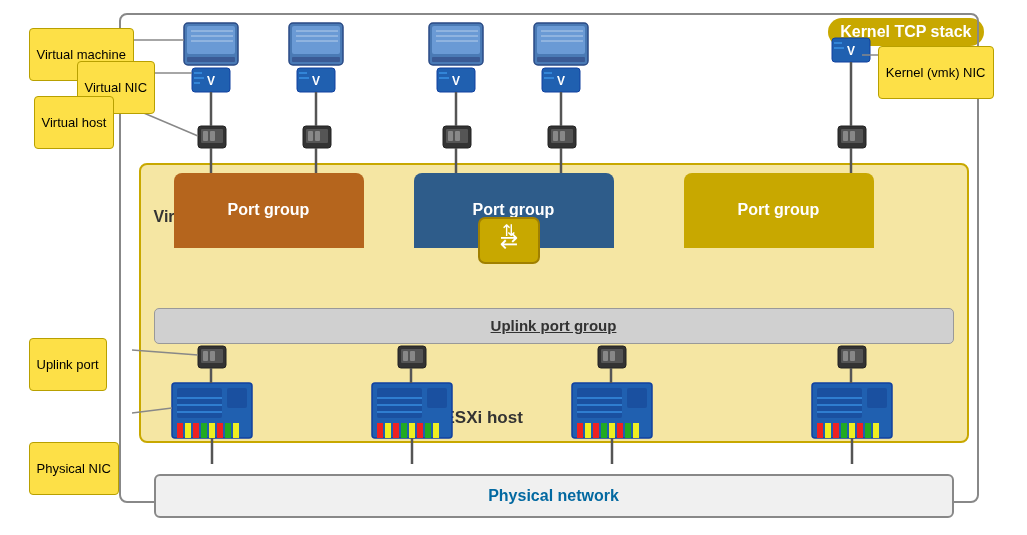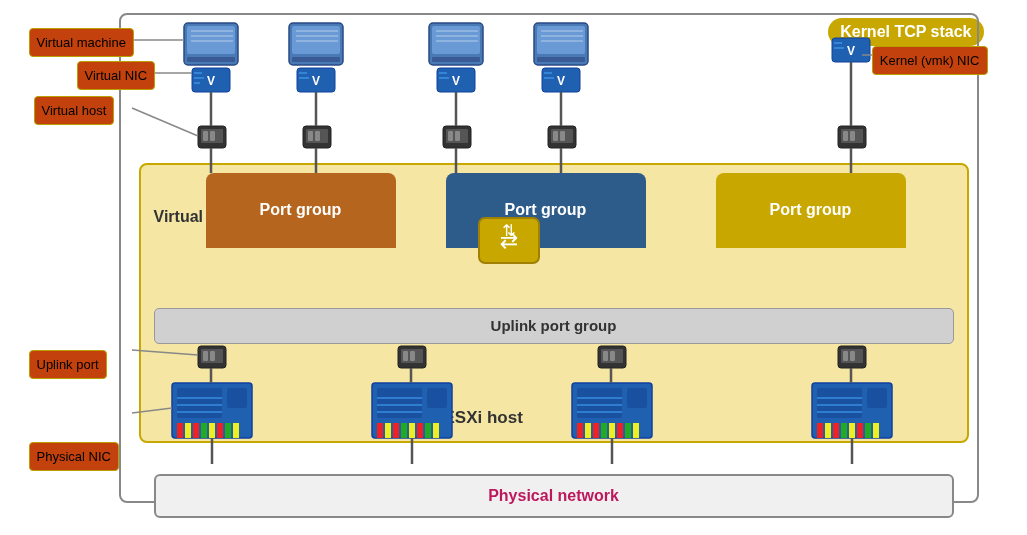--- a/index.html
+++ b/index.html
@@ -15,24 +15,24 @@
     }
     .diagram-container {
       position: relative;
       width: 980px;
       height: 520px;
     }
 
     
     .label-box {
       position: absolute;
-      background: #c2410c;
+      background: #fde047;
       border: 1.5px solid #b8a000;
       border-radius: 4px;
-      padding: 6px 7px;
+      padding: 18px 7px;
       font-size: 13px;
       font-weight: 500;
       white-space: nowrap;
       z-index: 100;
     }
     .label-box::after {
       content: '';
       position: absolute;
       border: 6px solid transparent;
     }
@@ -78,35 +78,35 @@
       height: 36px;
       background: #d0d0d0;
       border: 1.5px solid #999;
       border-radius: 5px;
       display: flex;
       align-items: center;
       justify-content: center;
       font-size: 15px;
       font-weight: bold;
       color: #333;
+      text-decoration: underline;
     }
 
     
     .port-group {
       position: absolute;
       top: 165px;
       height: 75px;
       border-radius: 8px 8px 0 0;
       display: flex;
       align-items: center;
       justify-content: center;
       font-size: 16px;
       font-weight: bold;
       color: #fff;
-      margin-left: 32px;
     }
     .pg-brown {
       left: 150px;
       width: 190px;
       background: #b5651d;
     }
     .pg-blue {
       left: 390px;
       width: 200px;
       background: #2e5c8a;
@@ -125,21 +125,21 @@
       width: 800px;
       height: 44px;
       background: #f0f0f0;
       border: 2px solid #888;
       border-radius: 6px;
       display: flex;
       align-items: center;
       justify-content: center;
       font-size: 16px;
       font-weight: bold;
-      color: #be185d;
+      color: #0369a1;
     }
 
     
     .esxi-label {
       position: absolute;
       left: 420px;
       top: 400px;
       font-size: 17px;
       font-weight: bold;
       color: #333;
@@ -426,19 +426,19 @@
 
     <line x1="870" y1="47" x2="838" y2="47" stroke="#888" stroke-width="1.5"></line>
   </svg>
 
   <div class="label-box" style="left:5px;top:20px;">Virtual machine</div>
 
   <div class="label-box" style="left:10px;top:53px;margin-left:43px;">Virtual NIC</div>
 
   <div class="label-box" style="left:10px;top:88px;">Virtual host</div>
 
-  <div class="label-box" style="left:5px;top:342px;">Uplink port</div>
+  <div class="label-box" style="left:5px;top:330px;">Uplink port</div>
 
   <div class="label-box" style="left:5px;top:390px;margin-top:44px;">Physical NIC</div>
 
-  <div class="label-box" style="right:16px;top:38px;">Kernel (vmk) NIC</div>
+  <div class="label-box" style="right:10px;top:38px;">Kernel (vmk) NIC</div>
 
 </div>
 
 </body></html>

